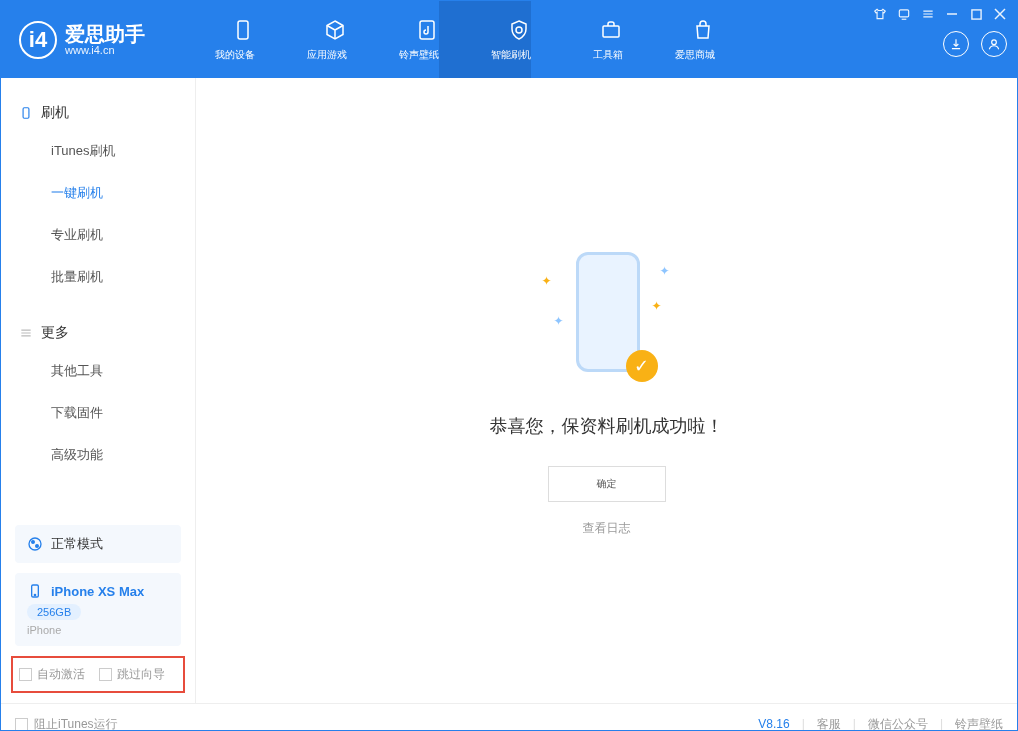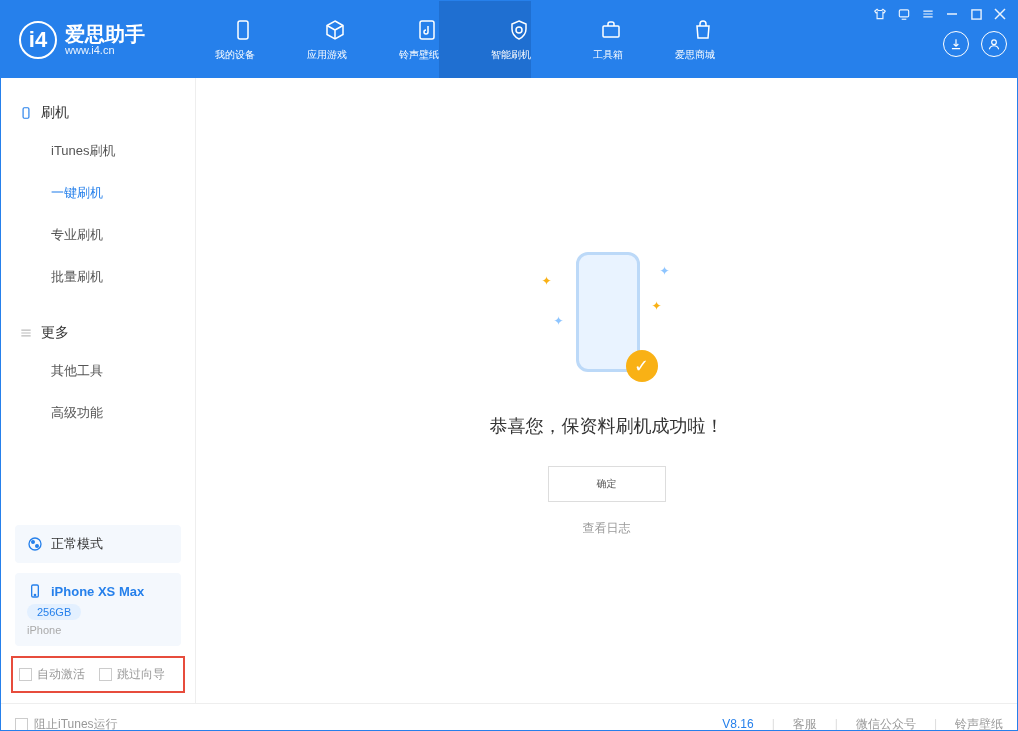--- a/index.html
+++ b/index.html
@@ -41,21 +41,21 @@
 .phone-illus { width: 90px; height: 140px; position: relative; margin-bottom: 30px; }
 .phone-body { width: 64px; height: 120px; border: 3px solid #bcd9f8; border-radius: 12px; background: #e9f3ff; position: absolute; left: 14px; top: 8px; }
 .phone-check { position: absolute; right: -6px; bottom: 2px; width: 32px; height: 32px; background: #f9b115; border-radius: 50%; display: flex; align-items: center; justify-content: center; color: #fff; font-size: 18px; }
 .sparkle { position: absolute; color: #f9b115; font-size: 12px; }
 .success-text { font-size: 18px; color: #333; margin-bottom: 28px; }
 .ok-btn { border: 1px solid #ddd; background: #fff; padding: 10px 48px; font-size: 10px; color: #555; cursor: pointer; margin-bottom: 18px; }
 .log-link { color: #999; font-size: 12px; cursor: pointer; }
 
 
 .footer { height: 41px; border-top: 1px solid #eee; display: flex; align-items: center; padding: 9px 14px; font-size: 12px; color: #999; }
-.footer-right { margin-left: auto; display: flex; gap: 18px; align-items: center; }
+.footer-right { margin-left: auto; display: flex; gap: 12px; align-items: center; }
 .footer-right a { cursor: pointer; }
 .divider { color: #ddd; }
 .ver { color: #2680eb; }
 
 </style>
 </head>
 <body>
 
 <div class="header">
   <div class="logo-area">
@@ -172,20 +172,21 @@
       <div class="side-item">批量刷机</div>
     </div>
     <div class="side-section">
       <div class="side-header">
         <svg width="14" height="14" viewBox="0 0 24 24" fill="none" stroke="#bbb" stroke-width="2">
             <path d="M4 7h16M4 12h16M4 17h16"></path>
           </svg>
         <span>更多</span>
       </div>
       <div class="side-item">其他工具</div>
+      <div class="side-item">下载固件</div>
       <div class="side-item">高级功能</div>
     </div>
     <div class="side-bottom">
       <div class="mode-box">
         <svg width="16" height="16" viewBox="0 0 24 24" fill="none" stroke="#2680eb" stroke-width="2">
             <circle cx="12" cy="12" r="9"></circle>
             <circle cx="9" cy="9" r="2" fill="#2680eb"></circle>
             <circle cx="15" cy="15" r="2" fill="#2680eb"></circle>
           </svg>
         <span>正常模式</span>

